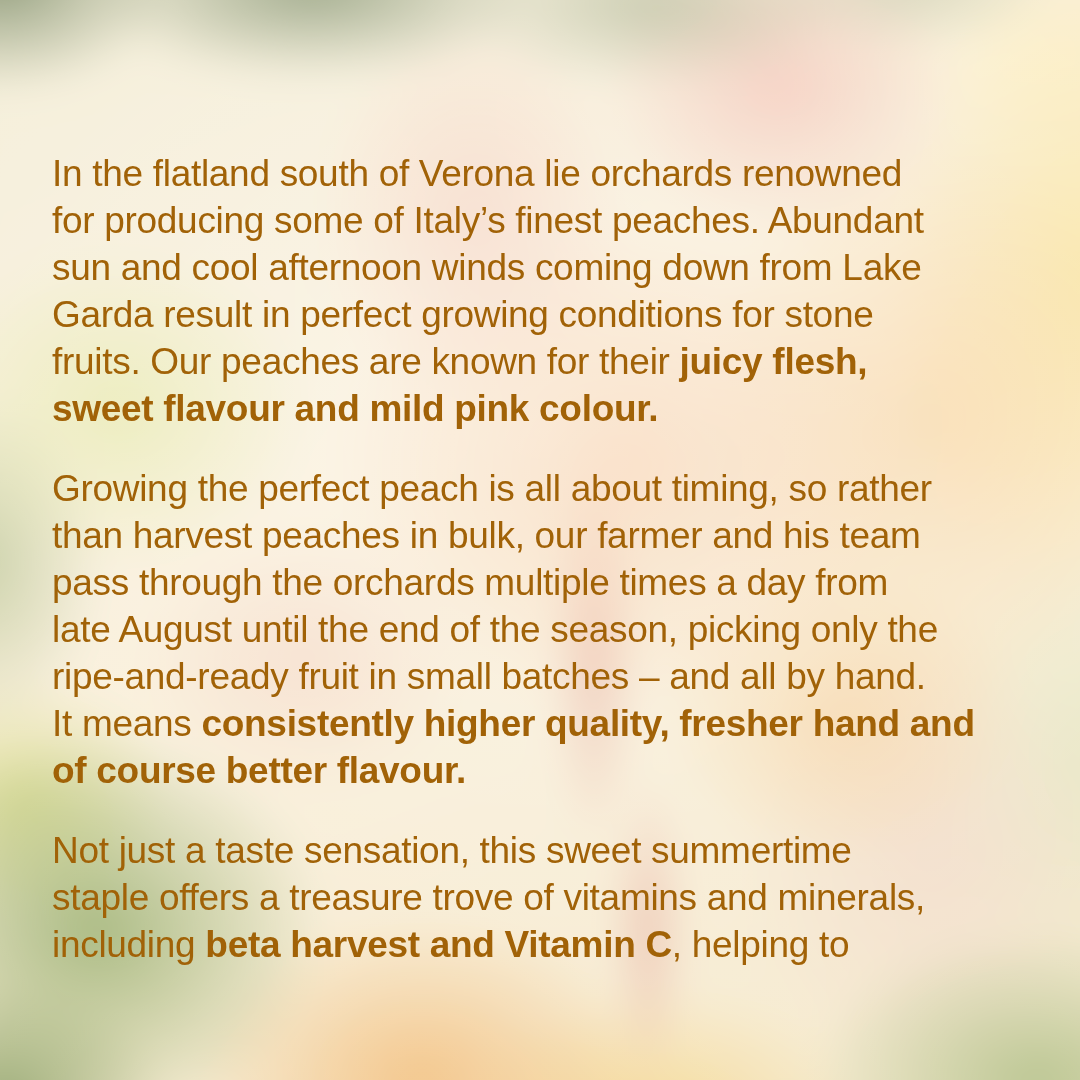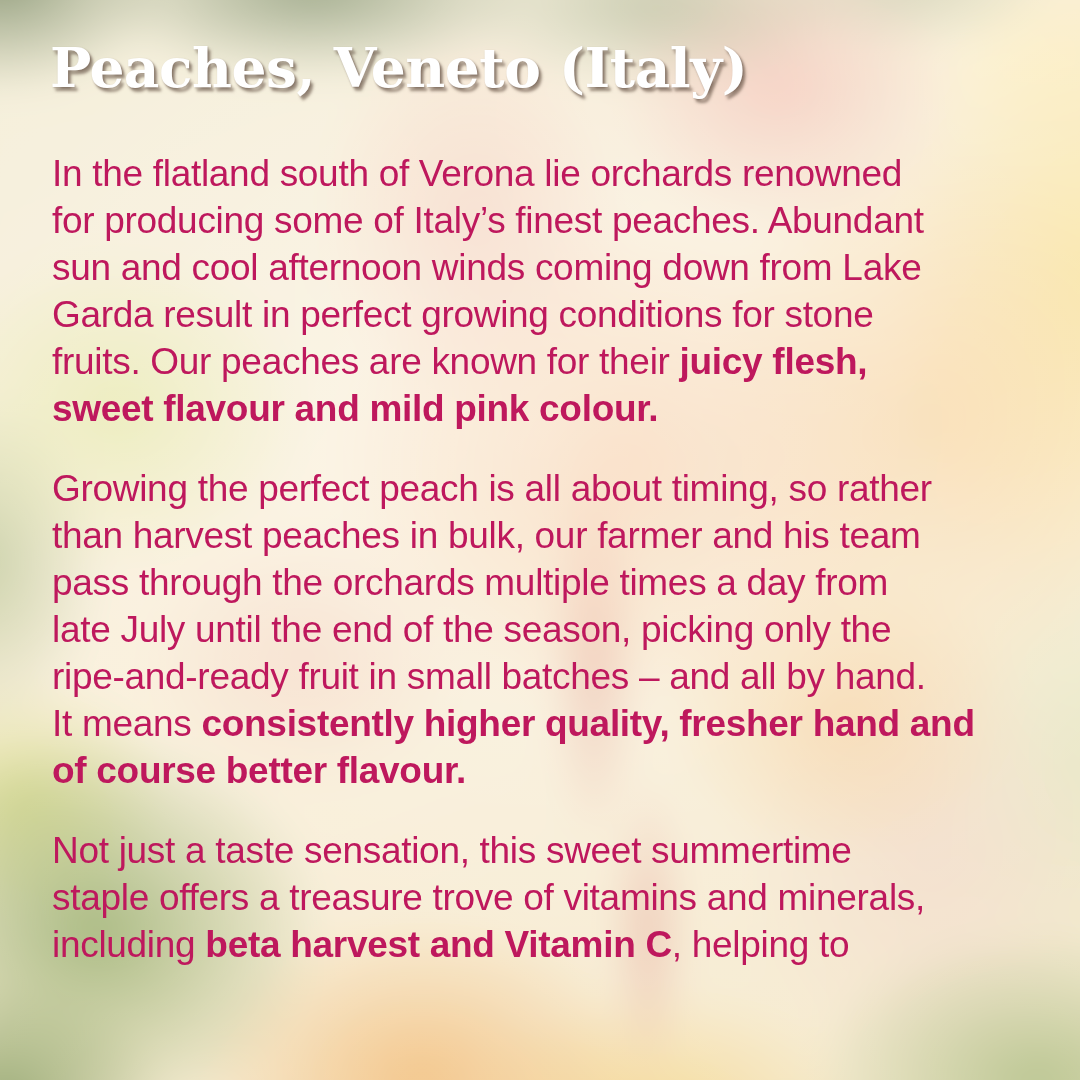--- a/index.html
+++ b/index.html
@@ -75,44 +75,43 @@
     color: #ffffff;
     text-shadow: 3px 4px 3px rgba(101,82,70,0.62), 1px 1px 2px rgba(101,82,70,0.45);
   }
   .body-text {
     position: absolute;
     left: 52px; top: 150px;
     width: 992px;
     font-size: 37px;
     line-height: 47px;
     letter-spacing: -0.3px;
-    color: #be185d;
+    color: #a16207;
   }
   .para { margin: 0 0 33px 0; white-space: pre-line; }
   .para .b { font-weight: 700; }
 </style>
 </head>
 <body>
 
 <div class="canvas">
   <div class="photo"></div>
   <div class="veil"></div>
   <div class="content">
-    <h1 class="title">Peaches, Veneto (Italy)</h1>
     <div class="body-text">
         <p class="para"><span>In the flatland south of Verona lie orchards renowned
 for producing some of Italy’s finest peaches. Abundant
 sun and cool afternoon winds coming down from Lake
 Garda result in perfect growing conditions for stone
 fruits. Our peaches are known for their </span><span class="b">juicy flesh,
 sweet flavour and mild pink colour.</span></p>
         <p class="para"><span>Growing the perfect peach is all about timing, so rather
 than harvest peaches in bulk, our farmer and his team
 pass through the orchards multiple times a day from
-late July until the end of the season, picking only the
+late August until the end of the season, picking only the
 ripe-and-ready fruit in small batches – and all by hand.
 It means </span><span class="b">consistently higher quality, fresher hand and
 of course better flavour.</span></p>
         <p class="para"><span>Not just a taste sensation, this sweet summertime
 staple offers a treasure trove of vitamins and minerals,
 including </span><span class="b">beta harvest and Vitamin C</span><span>, helping to
 </span></p>
       </div>
   </div>
 </div>

